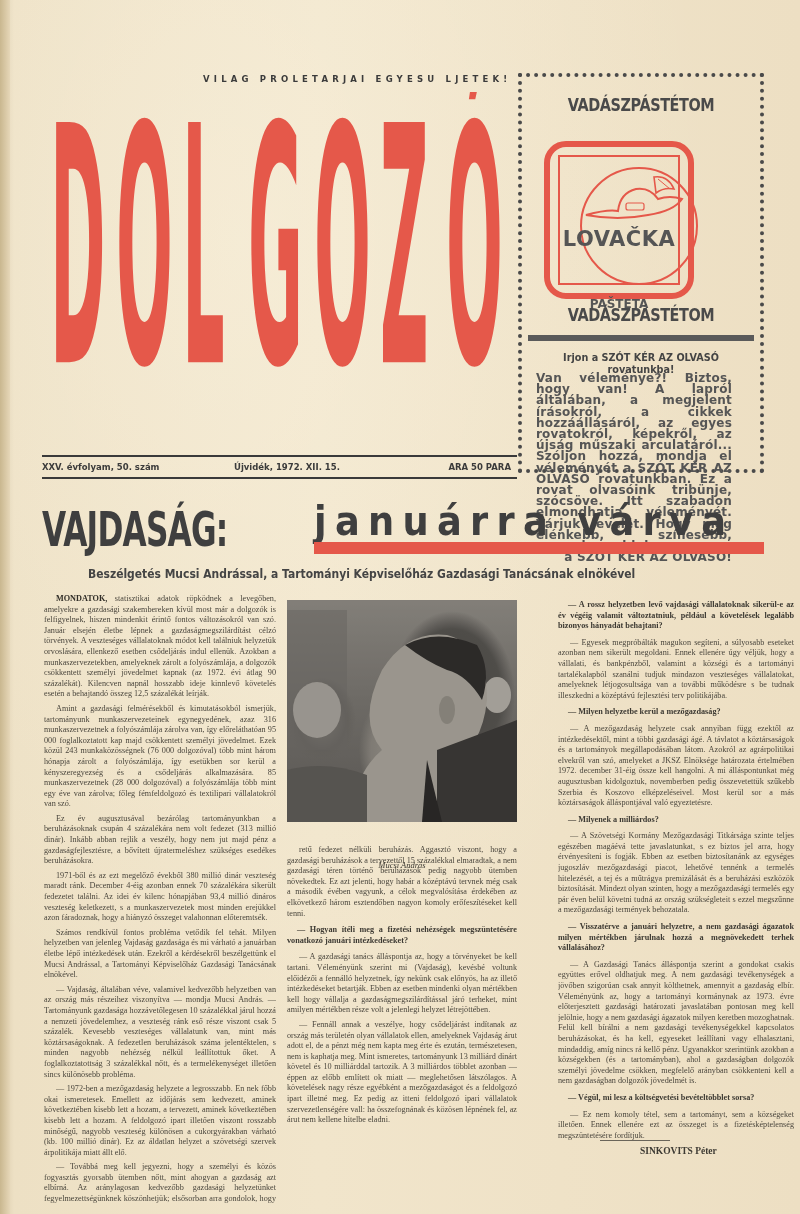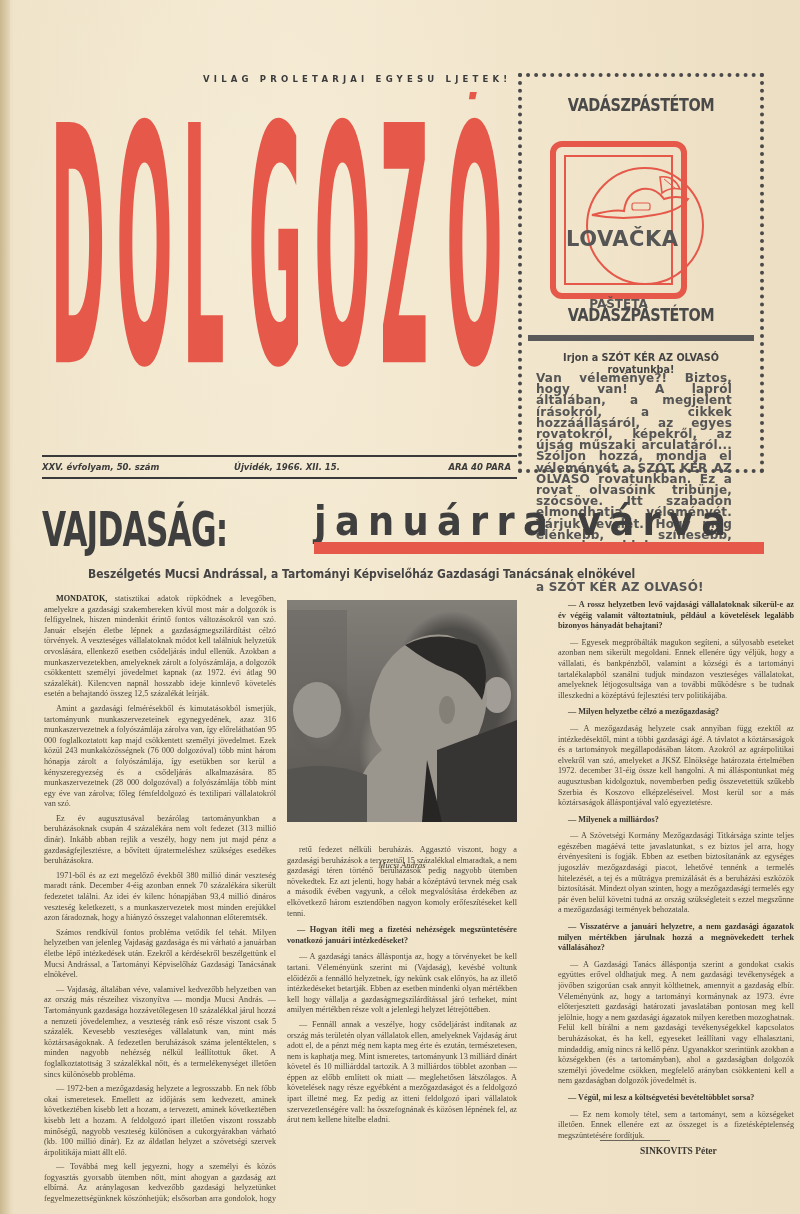--- a/index.html
+++ b/index.html
@@ -34,35 +34,35 @@
     color:#e5584a; font-size:108px; line-height:1;
     display:inline-block; transform-origin: bottom left;
     transform: scaleX(0.62) scaleY(3.05);
     width:66px; text-align:left;
   }
   .rule-thick { position:absolute; background:#3a3a3a; }
   .issue-line {
     position:absolute; left:42px; top:460px; width:473px; height:14px;
     font-family:"DejaVu Sans", sans-serif; font-weight:bold; font-size:8.5px; color:#3b3b3b;
   }
-  .issue-line span { position:absolute; top:2px; white-space:nowrap;font-style:italic; }
+  .issue-line span { position:absolute; top:2px; white-space:nowrap; }
 
   
   .adbox {
     position:absolute; left:518px; top:73px; width:246px; height:400px;
     border:4px dotted #4a4a4a; box-sizing:border-box;
   }
   .ad-title {
     position:absolute; left:0; width:100%; text-align:center;
     font-family:"DejaVu Sans", sans-serif; font-weight:bold; font-size:17px;
     color:#4a4a4a; letter-spacing:-0.5px; transform:scaleX(0.85);
   }
   .ad-logo-outer {
-    position:absolute; left:28px; top:64px; width:137px; height:158px;
-    border:6px solid #e5584a; border-radius:12px; box-sizing:border-box;
+    position:absolute; left:22px; top:64px; width:150px; height:158px;
+    border:6px solid #e5584a; border-radius:22px; box-sizing:border-box;
   }
   .ad-logo-inner {
     position:absolute; left:8px; top:8px; right:8px; bottom:8px;
     border:2px solid #e5584a;
   }
   .ad-circle {
     position:absolute; left:20px; top:10px; width:114px; height:114px;
     border:2px solid #e5584a; border-radius:50%;
   }
   .ad-brand {
@@ -73,21 +73,21 @@
   .ad-head {
     position:absolute; left:8px; right:8px; top:274px; text-align:center;
     font-family:"DejaVu Sans", sans-serif; font-weight:bold; font-size:10.5px; color:#444;
     transform:scaleX(0.92);
   }
   .ad-body {
     position:absolute; left:14px; right:28px; top:296px;
     font-family:"DejaVu Sans", sans-serif; font-weight:bold; font-size:12px;
     line-height:11.2px; color:#555; text-align:justify; letter-spacing:0.2px;
   }
-  .ad-body .cta { display:block; text-align:left;margin-top:30px; }
+  .ad-body .cta { display:block; text-align:right; }
 
   
   .hl-left {
     position:absolute; left:42px; top:502px;
     font-family:"DejaVu Sans", sans-serif; font-weight:bold; color:#3f3f3f;
     font-size:40px; transform:scaleX(0.78) scaleY(1.18); transform-origin:left top;
     letter-spacing:-1px; white-space:nowrap;
   }
   .hl-right {
     position:absolute; left:314px; top:498px;
@@ -142,22 +142,22 @@
     <span class="letter">G</span>
     <span class="letter">O</span>
     <span class="letter">Z</span>
     <span class="letter">Ó</span>
     <span class="letter">K</span>
   </div>
 
   <div class="rule-thick" style="left:42px; top:455px; width:475px; height:2px;"></div>
   <div class="issue-line">
     <span style="left:0;">XXV. évfolyam, 50. szám</span>
-    <span style="left:192px;">Újvidék, 1966. XII. 15.</span>
-    <span style="right:4px;">ARA 40 PARA</span>
+    <span style="left:192px;">Újvidék, 1972. XII. 15.</span>
+    <span style="right:4px;">ARA 50 PARA</span>
   </div>
   <div class="rule-thick" style="left:42px; top:477px; width:475px; height:2px;"></div>
 
   <div class="adbox">
     <div class="ad-title" style="top:18px;">VADÁSZPÁSTÉTOM</div>
     <div class="ad-logo-outer">
       <div class="ad-logo-inner">
         <div class="ad-circle"></div>
         <svg width="120" height="60" viewBox="0 0 120 60" style="position:absolute; left:18px; top:14px;">
           <path d="M8 44 Q30 38 40 40 Q42 22 58 18 Q72 16 80 28 Q92 24 104 28 Q96 40 70 44 Q40 50 8 44 Z" fill="none" stroke="#e5584a" stroke-width="2"></path>
@@ -213,21 +213,21 @@
   <div class="col" id="col2a" style="left:287px; top:845px; width:230px; height:310px; overflow:hidden;">
       <p><span>retű fedezet nélküli beruházás. Aggasztó viszont, hogy a gazdasági beruházások a tervezettől 15 százalékkal elmaradtak, a nem gazdasági téren történő beruházások pedig nagyobb ütemben növekedtek. Ez azt jelenti, hogy habár a középtávú tervnek még csak a második évében vagyunk, a célok megvalósítása érdekében az elkövetkező három esztendőben nagyon komoly erőfeszítéseket kell tenni.</span></p>
       <p class="q"><span>— Hogyan ítéli meg a fizetési nehézségek megszüntetésére vonatkozó januári intézkedéseket?</span></p>
       <p><span>— A gazdasági tanács álláspontja az, hogy a törvényeket be kell tartani. Véleményünk szerint mi (Vajdaság), kevésbé voltunk előidézői a fennálló helyzetnek, így nekünk csak előnyös, ha az illető intézkedéseket betartják. Ebben az esetben mindenki olyan mértékben kell hogy vállalja a gazdaságmegszilárdítással járó terheket, mint amilyen mértékben része volt a jelenlegi helyzet létrejöttében.</span></p>
       <p><span>— Fennáll annak a veszélye, hogy csődeljárást indítanak az ország más területén olyan vállalatok ellen, amelyeknek Vajdaság árut adott el, de a pénzt még nem kapta meg érte és ezután, természetesen, nem is kaphatja meg. Mint ismeretes, tartományunk 13 milliárd dinárt követel és 10 milliárddal tartozik. A 3 milliárdos többlet azonban — éppen az előbb említett ok miatt — meglehetősen látszólagos. A követelések nagy része egyébként a mezőgazdaságot és a feldolgozó ipart illetné meg. Ez pedig az itteni feldolgozó ipari vállalatok szervezetlenségére vall: ha összefognának és közösen lépnének fel, az árut nem kellene hitelbe eladni.</span></p>
     </div>
 
   <div class="col" id="col3" style="left:529px; top:594px; width:236px; height:548px; overflow:hidden;margin-left:29px;">
       <p class="q"><span>— A rossz helyzetben levő vajdasági vállalatoknak sikerül-e az év végéig valamit változtatniuk, például a követelések legalább bizonyos hányadát behajtani?</span></p>
       <p><span>— Egyesek megpróbálták magukon segíteni, a súlyosabb eseteket azonban nem sikerült megoldani. Ennek ellenére úgy véljük, hogy a vállalati, és bankpénzből, valamint a községi és a tartományi tartalékalapból szanálni tudjuk mindazon veszteséges vállalatokat, amelyeknek létjogosultsága van a további működésre s be tudnak illeszkedni a középtávú fejlesztési terv politikájába.</span></p>
-      <p class="q"><span>— Milyen helyzetbe célzó a mezőgazdaság?</span></p>
+      <p class="q"><span>— Milyen helyzetbe kerül a mezőgazdaság?</span></p>
       <p><span>— A mezőgazdaság helyzete csak annyiban függ ezektől az intézkedésektől, mint a többi gazdasági ágé. A távlatot a köztársaságok és a tartományok megállapodásában látom. Azokról az agrárpolitikai elvekről van szó, amelyeket a JKSZ Elnöksége határozata értelmében 1972. december 31-éig össze kell hangolni. A mi álláspontunkat még augusztusban kidolgoztuk, novemberben pedig összevetettük szűkebb Szerbia és Koszovo elképzeléseivel. Most kerül sor a más köztársaságok álláspontjával való egyeztetésre.</span></p>
       <p class="q"><span>— Milyenek a milliárdos?</span></p>
       <p><span>— A Szövetségi Kormány Mezőgazdasági Titkársága szinte teljes egészében magáévá tette javaslatunkat, s ez biztos jel arra, hogy érvényesíteni is fogják. Ebben az esetben biztosítanánk az egységes jugoszláv mezőgazdasági piacot, lehetővé tennénk a termelés hitelezését, a tej és a műtrágya premizálását és a beruházási eszközök biztosítását. Mindezt olyan szinten, hogy a mezőgazdasági termelés egy pár éven belül követni tudná az ország szükségleteit s ezzel megszűnne a mezőgazdasági termények behozatala.</span></p>
       <p class="q"><span>— Visszatérve a januári helyzetre, a nem gazdasági ágazatok milyen mértékben járulnak hozzá a megnövekedett terhek vállalásához?</span></p>
       <p><span>— A Gazdasági Tanács álláspontja szerint a gondokat csakis együttes erővel oldhatjuk meg. A nem gazdasági tevékenységek a jövőben szigorúan csak annyit költhetnek, amennyit a gazdaság elbír. Véleményünk az, hogy a tartományi kormánynak az 1973. évre előterjesztett gazdasági határozati javaslatában pontosan meg kell jelölnie, hogy a nem gazdasági ágazatok milyen keretben mozoghatnak. Felül kell bírálni a nem gazdasági tevékenységekkel kapcsolatos beruházásokat, és ha kell, egyeseket leállítani vagy elhalasztani, mindaddig, amíg nincs rá kellő pénz. Ugyanakkor szerintünk azokban a községekben (és a tartományban), ahol a gazdaságban dolgozók személyi jövedelme csökken, megfelelő arányban csökkenteni kell a nem gazdaságban dolgozók jövedelmét is.</span></p>
       <p class="q"><span>— Végül, mi lesz a költségvetési bevételtöbblet sorsa?</span></p>
       <p><span>— Ez nem komoly tétel, sem a tartományt, sem a községeket illetően. Ennek ellenére ezt az összeget is a fizetésképtelenség megszüntetésére fordítjuk.</span></p>
     </div>
 
   <div class="rule-thick" style="left:600px; top:1140px; width:70px; height:1px; background:#6a655a;"></div>

